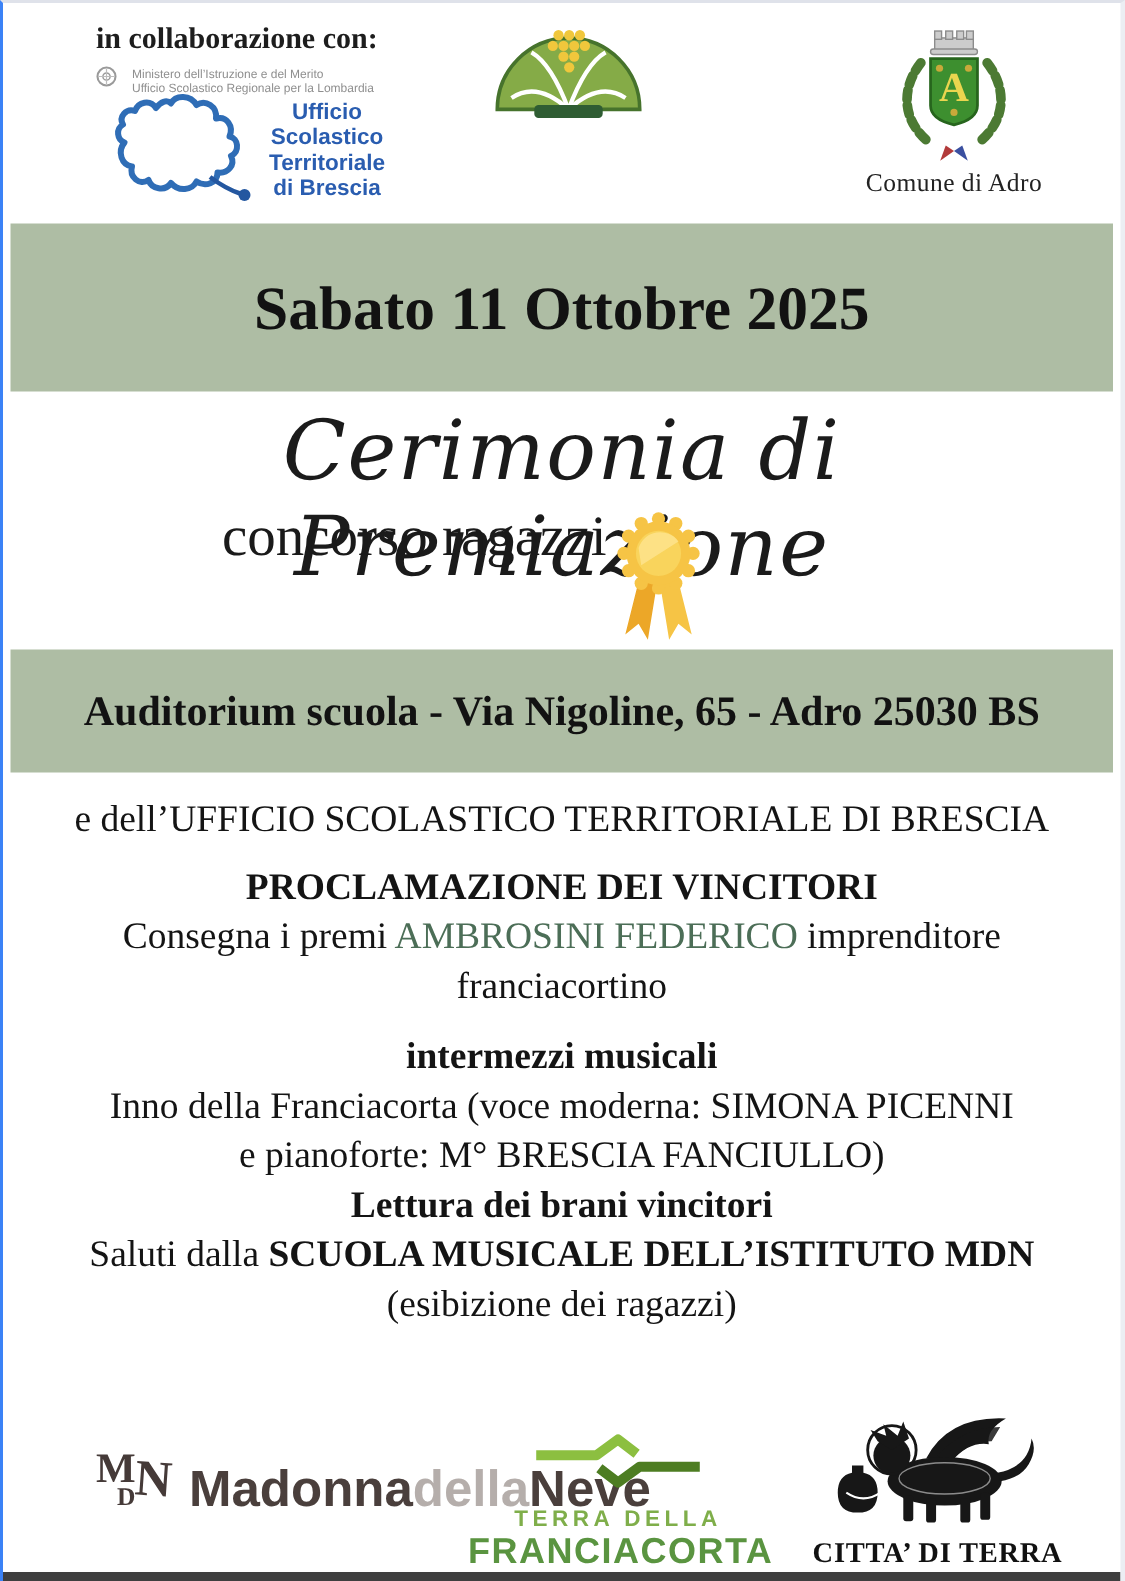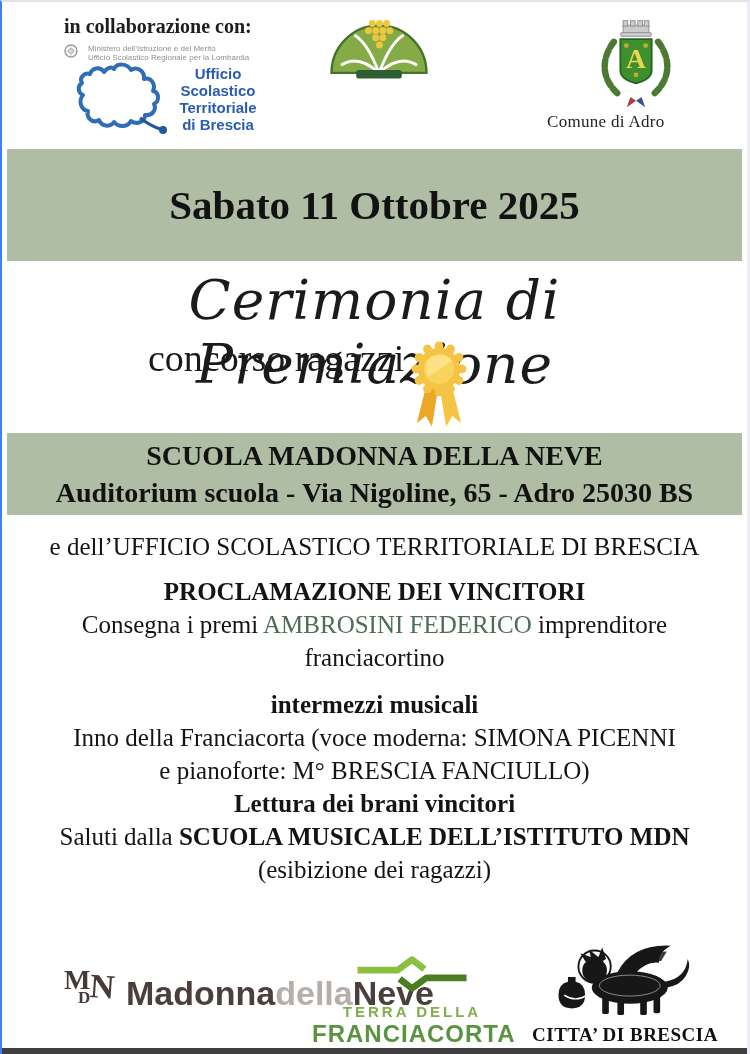--- a/index.html
+++ b/index.html
@@ -17,21 +17,21 @@
   .ministero-text { font-family:"Liberation Sans", sans-serif; font-size:8px; line-height:9px; color:#8f8f8f; }
   .brescia-row { left:68px; top:56px; display:flex; align-items:center; }
   .brescia-name { font-family:"Liberation Sans", sans-serif; font-weight:bold; font-size:15px;
     line-height:17px; color:#2a5db0; text-align:center; width:104px; margin-left:-8px; margin-top:-6px; }
 
   .fr-logo-fan { left:320px; top:12px; }
   .fr-logo-text { left:266px; top:90px; width:230px; text-align:center; color:#2c5f3c;
     font-size:21px; line-height:24px; }
 
   .adro-crest { left:588px; top:14px; }
-  .adro-label { left:545px; top:110px; width:178px; text-align:left; font-size:17px; color:#222; letter-spacing:0.3px; }
+  .adro-label { left:545px; top:110px; width:178px; text-align:center; font-size:17px; color:#222; letter-spacing:0.3px; }
 
   
   .banner { left:5px; right:5px; background:#aebda4; display:flex; flex-direction:column;
     align-items:center; justify-content:center; text-align:center; color:#121212; }
   .banner-date { top:147px; height:112px; }
   .banner-date .l1 { font-size:41px; font-weight:bold; line-height:52px; }
   .banner-date .l2 { font-size:37px; font-weight:bold; line-height:48px; }
   .banner-venue { top:431px; height:82px; }
   .banner-venue .l1, .banner-venue .l2 { font-size:28px; font-weight:bold; line-height:37px; }
 
@@ -178,21 +178,20 @@
           <circle cx="12.5" cy="22" r="5"></circle>
           <circle cx="22" cy="12.5" r="5"></circle>
         <circle cx="35" cy="35" r="24"></circle>
       </g>
       <circle cx="35" cy="35" r="17" fill="#f9d45c"></circle>
       <path d="M20,31 A17,17 0 0 1 50,26 L22,44 Z" fill="#fde28a" opacity="0.9"></path>
     </svg>
   </div>
 
   <div class="abs banner banner-venue">
-    <div class="l1">SCUOLA MADONNA DELLA NEVE</div>
     <div class="l2">Auditorium scuola - Via Nigoline, 65 - Adro 25030 BS</div>
   </div>
 
   <div class="abs program">
     <div class="blk1">
       <div>e dell’UFFICIO SCOLASTICO TERRITORIALE DI BRESCIA</div>
     </div>
     <div class="blk2">
       <div><b>PROCLAMAZIONE DEI VINCITORI</b></div>
       <div><span>Consegna i premi </span><span class="green">AMBROSINI FEDERICO</span><span> imprenditore</span></div>
@@ -251,17 +250,17 @@
           <path d="M122,46 Q144,42 146,22 Q150,30 144,40 Q138,50 124,52 Z"></path>
 
           <path d="M20,46 q-10,2 -10,14 q0,14 14,14 q14,0 14,-14 q0,-12 -10,-14 l0,-5 l-8,0 Z"></path>
         </g>
 
         <circle cx="48" cy="30" r="17" fill="none" stroke="#171717" stroke-width="2"></circle>
         <path d="M16,60 q12,8 24,0" stroke="#ffffff" stroke-width="1.5" fill="none"></path>
         <ellipse cx="85" cy="50" rx="32" ry="11" fill="none" stroke="#ffffff" stroke-width="1" opacity="0.5"></ellipse>
       </svg>
     </span>
-    <div class="rovato-label">CITTA’ DI BRESCIA</div>
+    <div class="rovato-label">CITTA’ DI TERRA</div>
   </div>
 
   <div class="abs bottom-strip"></div>
 </div>
 
 </body></html>

